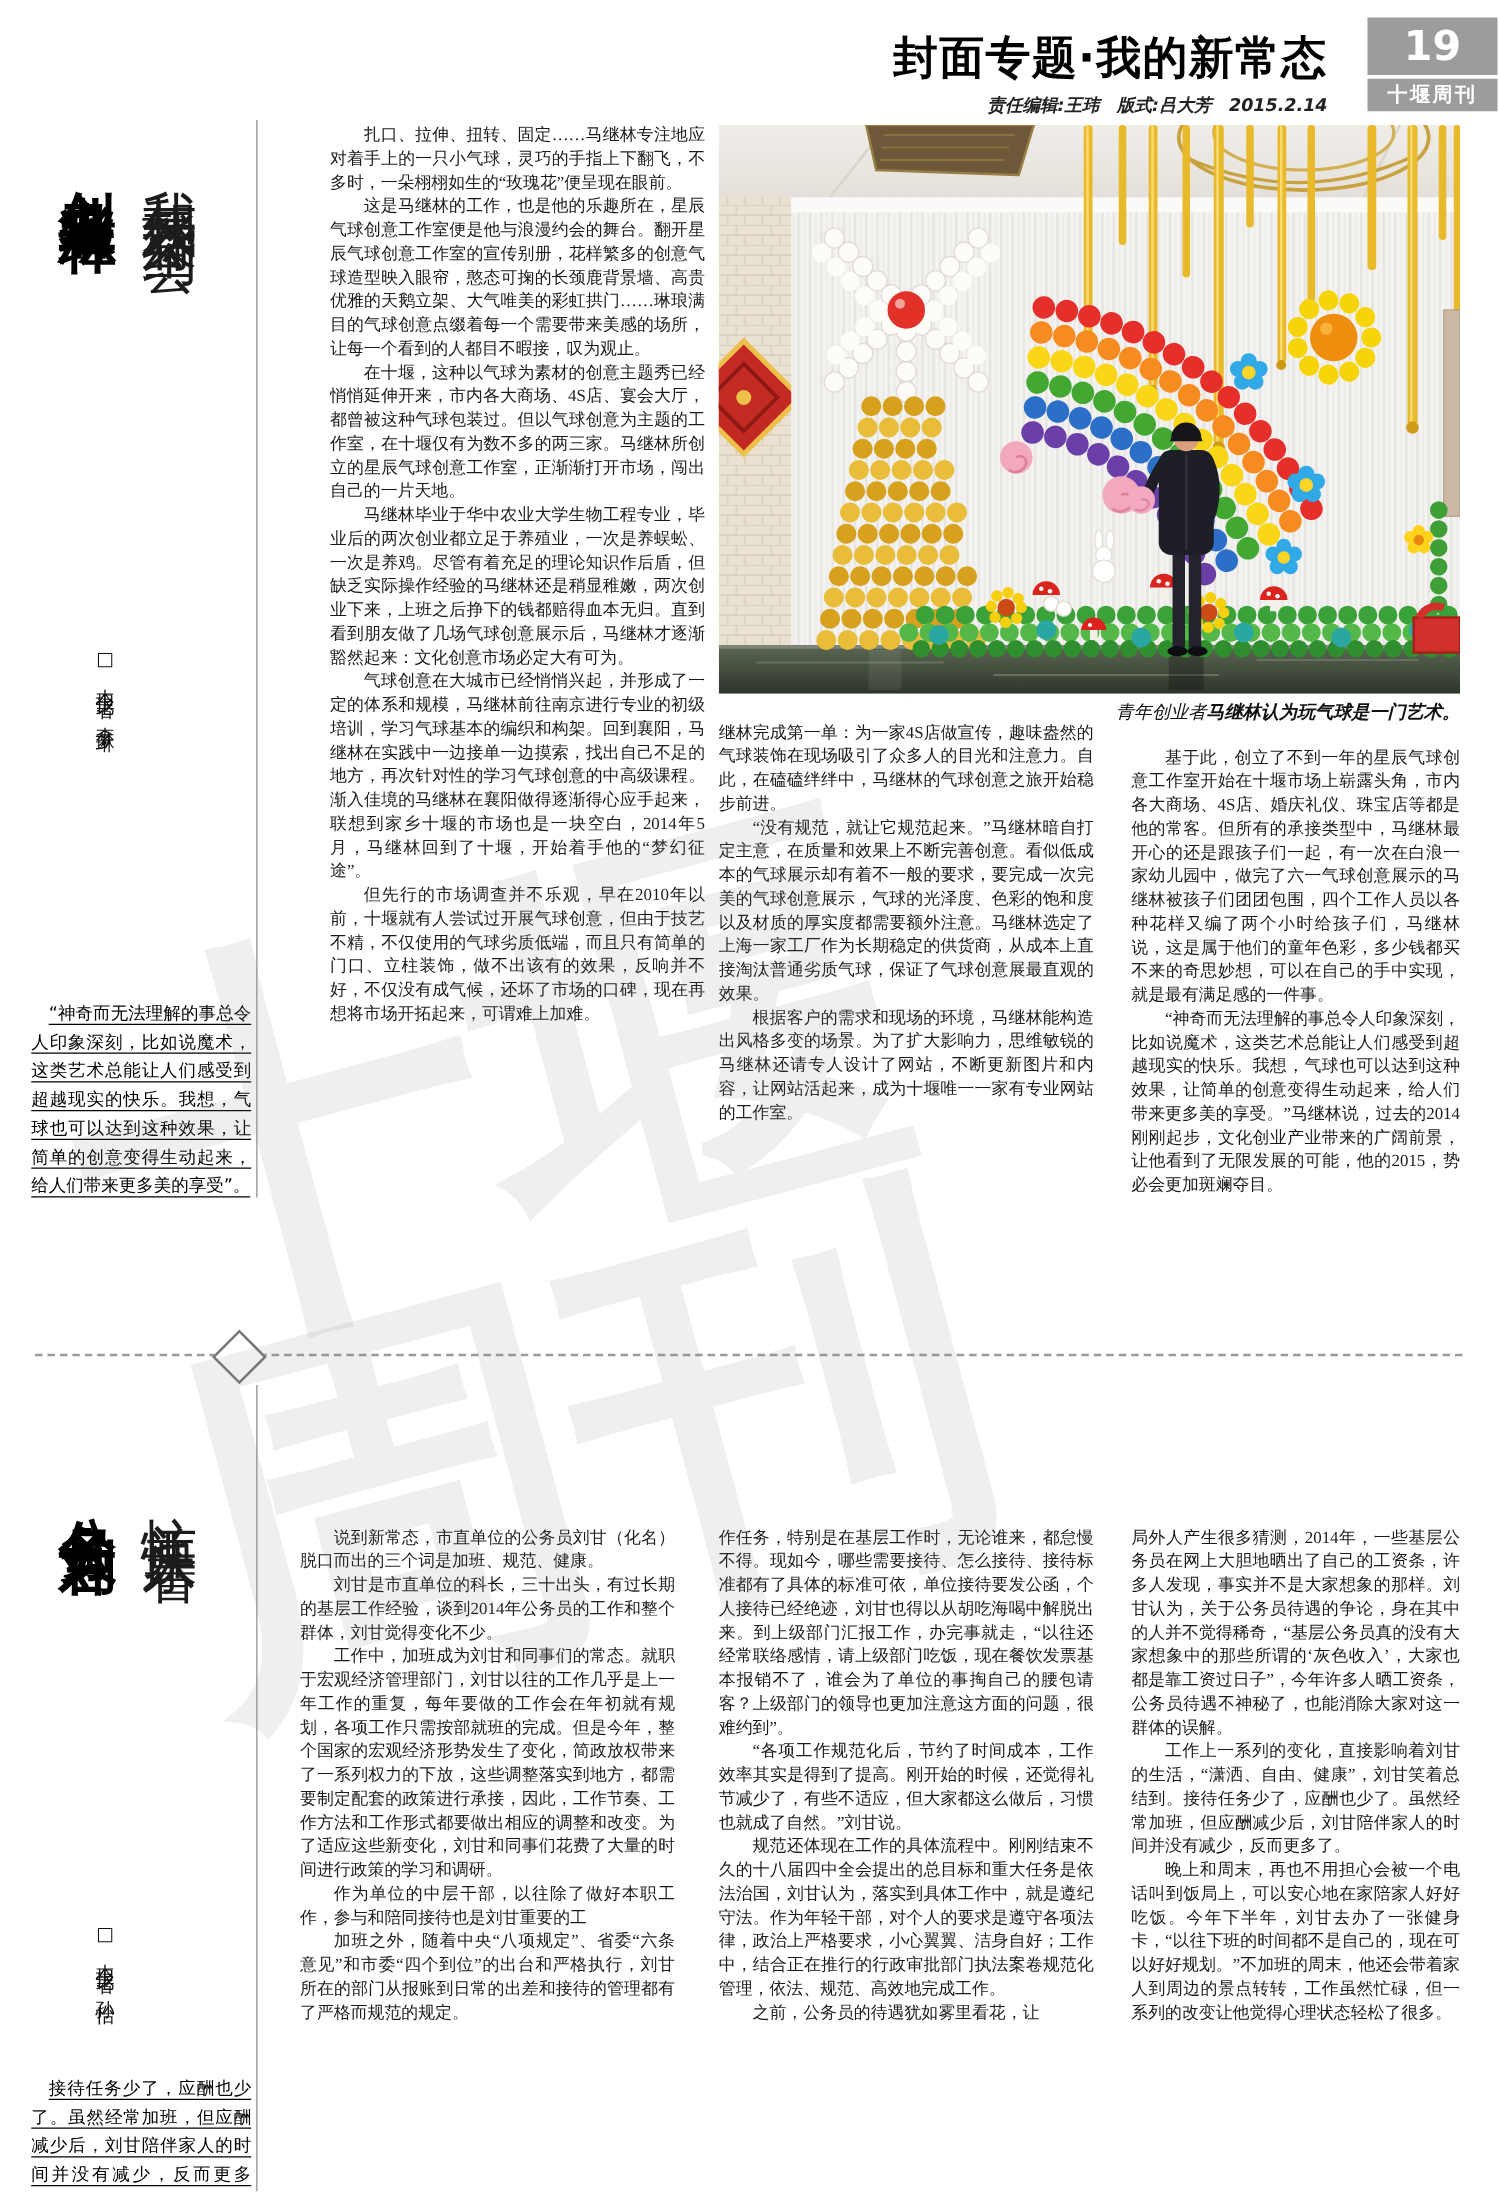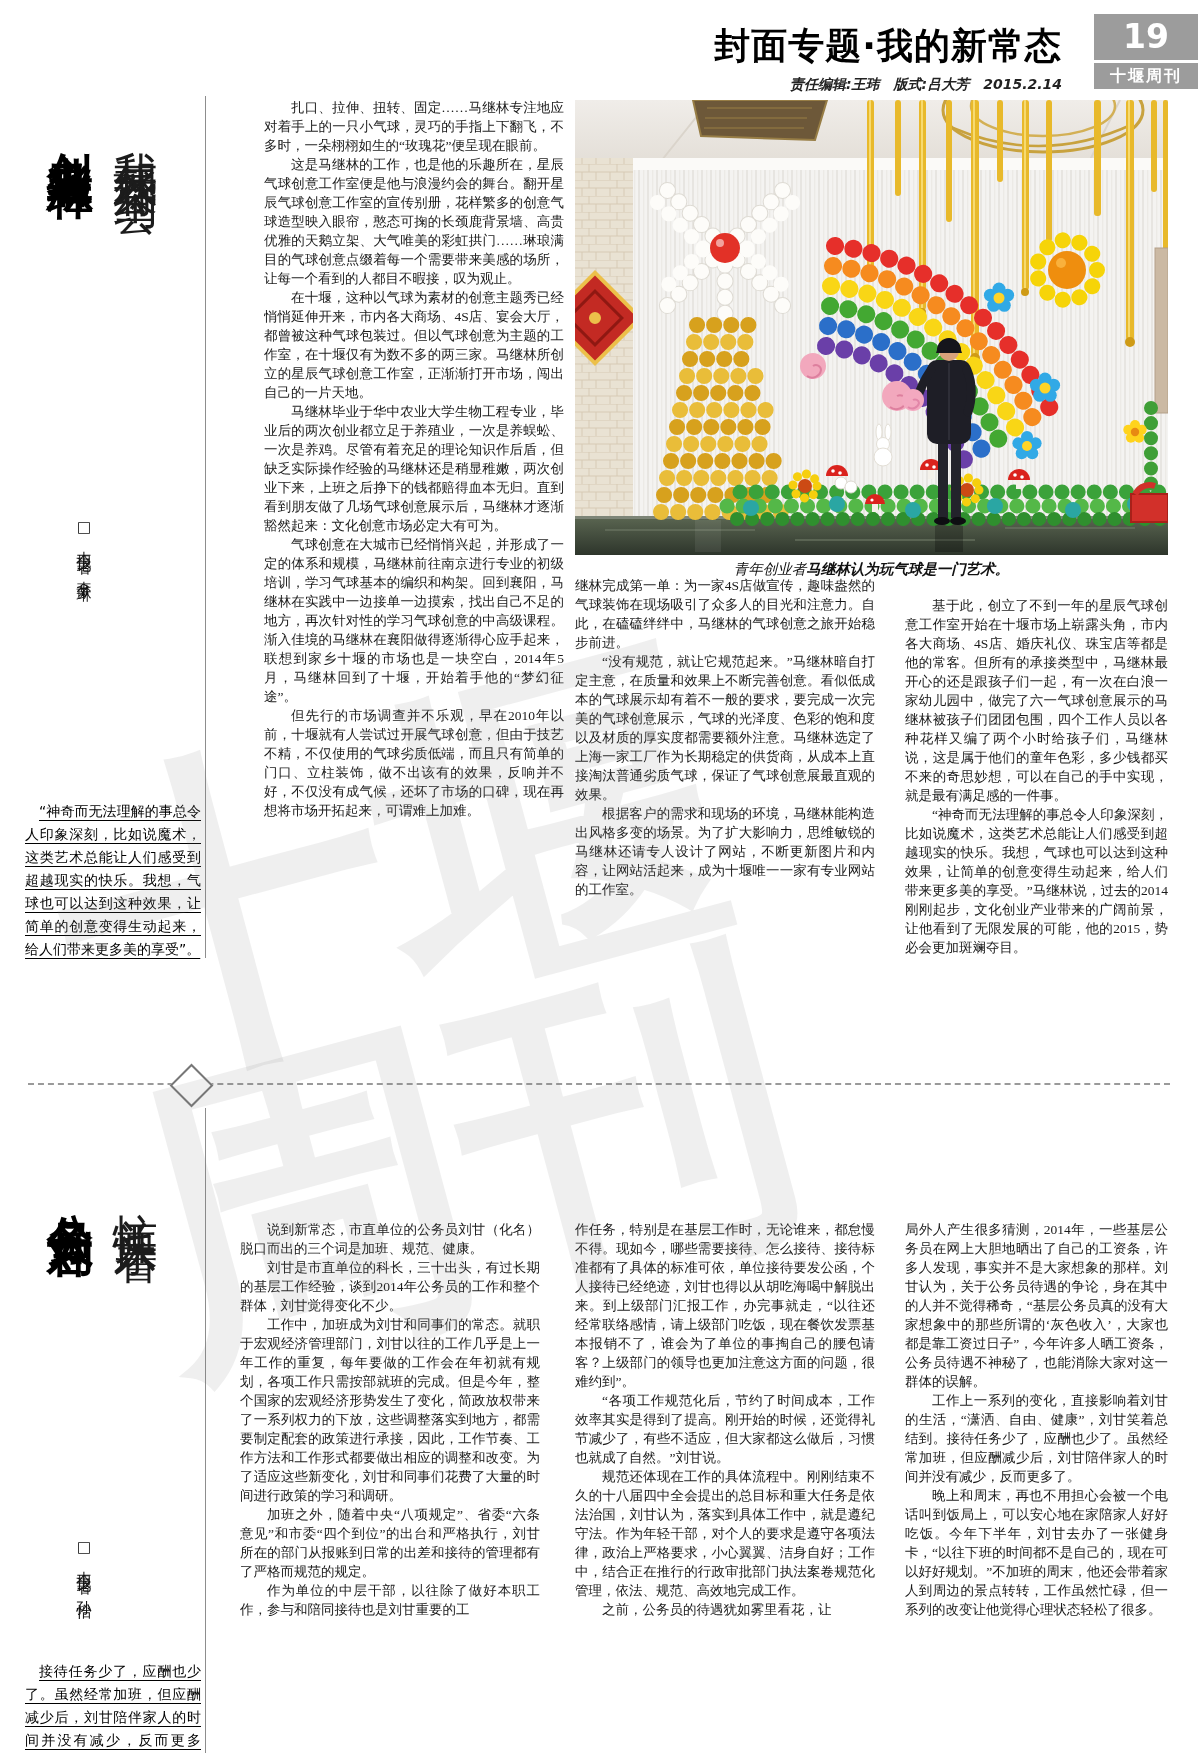--- a/index.html
+++ b/index.html
@@ -34,21 +34,21 @@
   .vrule{position:absolute;left:205px;width:1px;background:#8d8d8d;}
 
   
   .col{position:absolute;overflow:hidden;font-size:13.5px;line-height:19px;text-align:justify;}
   .col p{margin:0;text-indent:2em;}
   .col p.cont{text-indent:0;}
 
   
   .photo{position:absolute;left:575px;top:100px;width:593px;height:455px;margin:0;}
   .photo svg{display:block;width:100%;height:100%;}
-  .caption{position:absolute;left:575px;top:560px;width:593px;text-align:center;
+  .caption{position:absolute;left:575px;top:560px;width:593px;text-align:right;
            font-family:"DejaVu Sans",sans-serif;font-style:italic;font-size:14.5px;color:#111;}
   .caption .cap-bold{font-weight:bold;}
 
   
   .divider{position:absolute;left:28px;top:1083px;width:1142px;border-top:2px dashed #9a9a9a;}
   .diamond{position:absolute;left:148px;top:-15px;width:27px;height:27px;background:#fff;
            border:2px solid #777;transform:rotate(45deg);}
 
   
   .watermark{position:absolute;left:95px;top:700px;width:740px;z-index:30;pointer-events:none;
@@ -369,22 +369,22 @@
   <div class="hl-light vert" style="top:1178px;">忙并快乐着</div>
   <div class="hl-bold vert" style="top:1178px;">公务员刘甘：</div>
   <div class="reporter vert" style="top:1538px;">□本报记者　孙怡</div>
   <div class="pullquote" style="top:1660px;">接待任务少了，应酬也少了。虽然经常加班，但应酬减少后，刘甘陪伴家人的时间并没有减少，反而更多了。</div>
   <div class="vrule" style="top:1108px;height:645px;"></div>
 
   <div class="col" style="left:240px;top:1220px;width:300px;height:500px;">
       <p>说到新常态，市直单位的公务员刘甘（化名）脱口而出的三个词是加班、规范、健康。</p>
       <p>刘甘是市直单位的科长，三十出头，有过长期的基层工作经验，谈到2014年公务员的工作和整个群体，刘甘觉得变化不少。</p>
       <p>工作中，加班成为刘甘和同事们的常态。就职于宏观经济管理部门，刘甘以往的工作几乎是上一年工作的重复，每年要做的工作会在年初就有规划，各项工作只需按部就班的完成。但是今年，整个国家的宏观经济形势发生了变化，简政放权带来了一系列权力的下放，这些调整落实到地方，都需要制定配套的政策进行承接，因此，工作节奏、工作方法和工作形式都要做出相应的调整和改变。为了适应这些新变化，刘甘和同事们花费了大量的时间进行政策的学习和调研。</p>
+      <p>作为单位的中层干部，以往除了做好本职工作，参与和陪同接待也是刘甘重要的工</p>
       <p>加班之外，随着中央“八项规定”、省委“六条意见”和市委“四个到位”的出台和严格执行，刘甘所在的部门从报账到日常的出差和接待的管理都有了严格而规范的规定。</p>
-      <p>作为单位的中层干部，以往除了做好本职工作，参与和陪同接待也是刘甘重要的工</p>
     </div>
   <div class="col" style="left:575px;top:1220px;width:300px;height:500px;">
       <p class="cont">作任务，特别是在基层工作时，无论谁来，都怠慢不得。现如今，哪些需要接待、怎么接待、接待标准都有了具体的标准可依，单位接待要发公函，个人接待已经绝迹，刘甘也得以从胡吃海喝中解脱出来。到上级部门汇报工作，办完事就走，“以往还经常联络感情，请上级部门吃饭，现在餐饮发票基本报销不了，谁会为了单位的事掏自己的腰包请客？上级部门的领导也更加注意这方面的问题，很难约到”。</p>
       <p>“各项工作规范化后，节约了时间成本，工作效率其实是得到了提高。刚开始的时候，还觉得礼节减少了，有些不适应，但大家都这么做后，习惯也就成了自然。”刘甘说。</p>
       <p>规范还体现在工作的具体流程中。刚刚结束不久的十八届四中全会提出的总目标和重大任务是依法治国，刘甘认为，落实到具体工作中，就是遵纪守法。作为年轻干部，对个人的要求是遵守各项法律，政治上严格要求，小心翼翼、洁身自好；工作中，结合正在推行的行政审批部门执法案卷规范化管理，依法、规范、高效地完成工作。</p>
       <p>之前，公务员的待遇犹如雾里看花，让</p>
     </div>
   <div class="col" style="left:905px;top:1220px;width:263px;height:500px;">
       <p class="cont">局外人产生很多猜测，2014年，一些基层公务员在网上大胆地晒出了自己的工资条，许多人发现，事实并不是大家想象的那样。刘甘认为，关于公务员待遇的争论，身在其中的人并不觉得稀奇，“基层公务员真的没有大家想象中的那些所谓的‘灰色收入’，大家也都是靠工资过日子”，今年许多人晒工资条，公务员待遇不神秘了，也能消除大家对这一群体的误解。</p>
       <p>工作上一系列的变化，直接影响着刘甘的生活，“潇洒、自由、健康”，刘甘笑着总结到。接待任务少了，应酬也少了。虽然经常加班，但应酬减少后，刘甘陪伴家人的时间并没有减少，反而更多了。</p>

